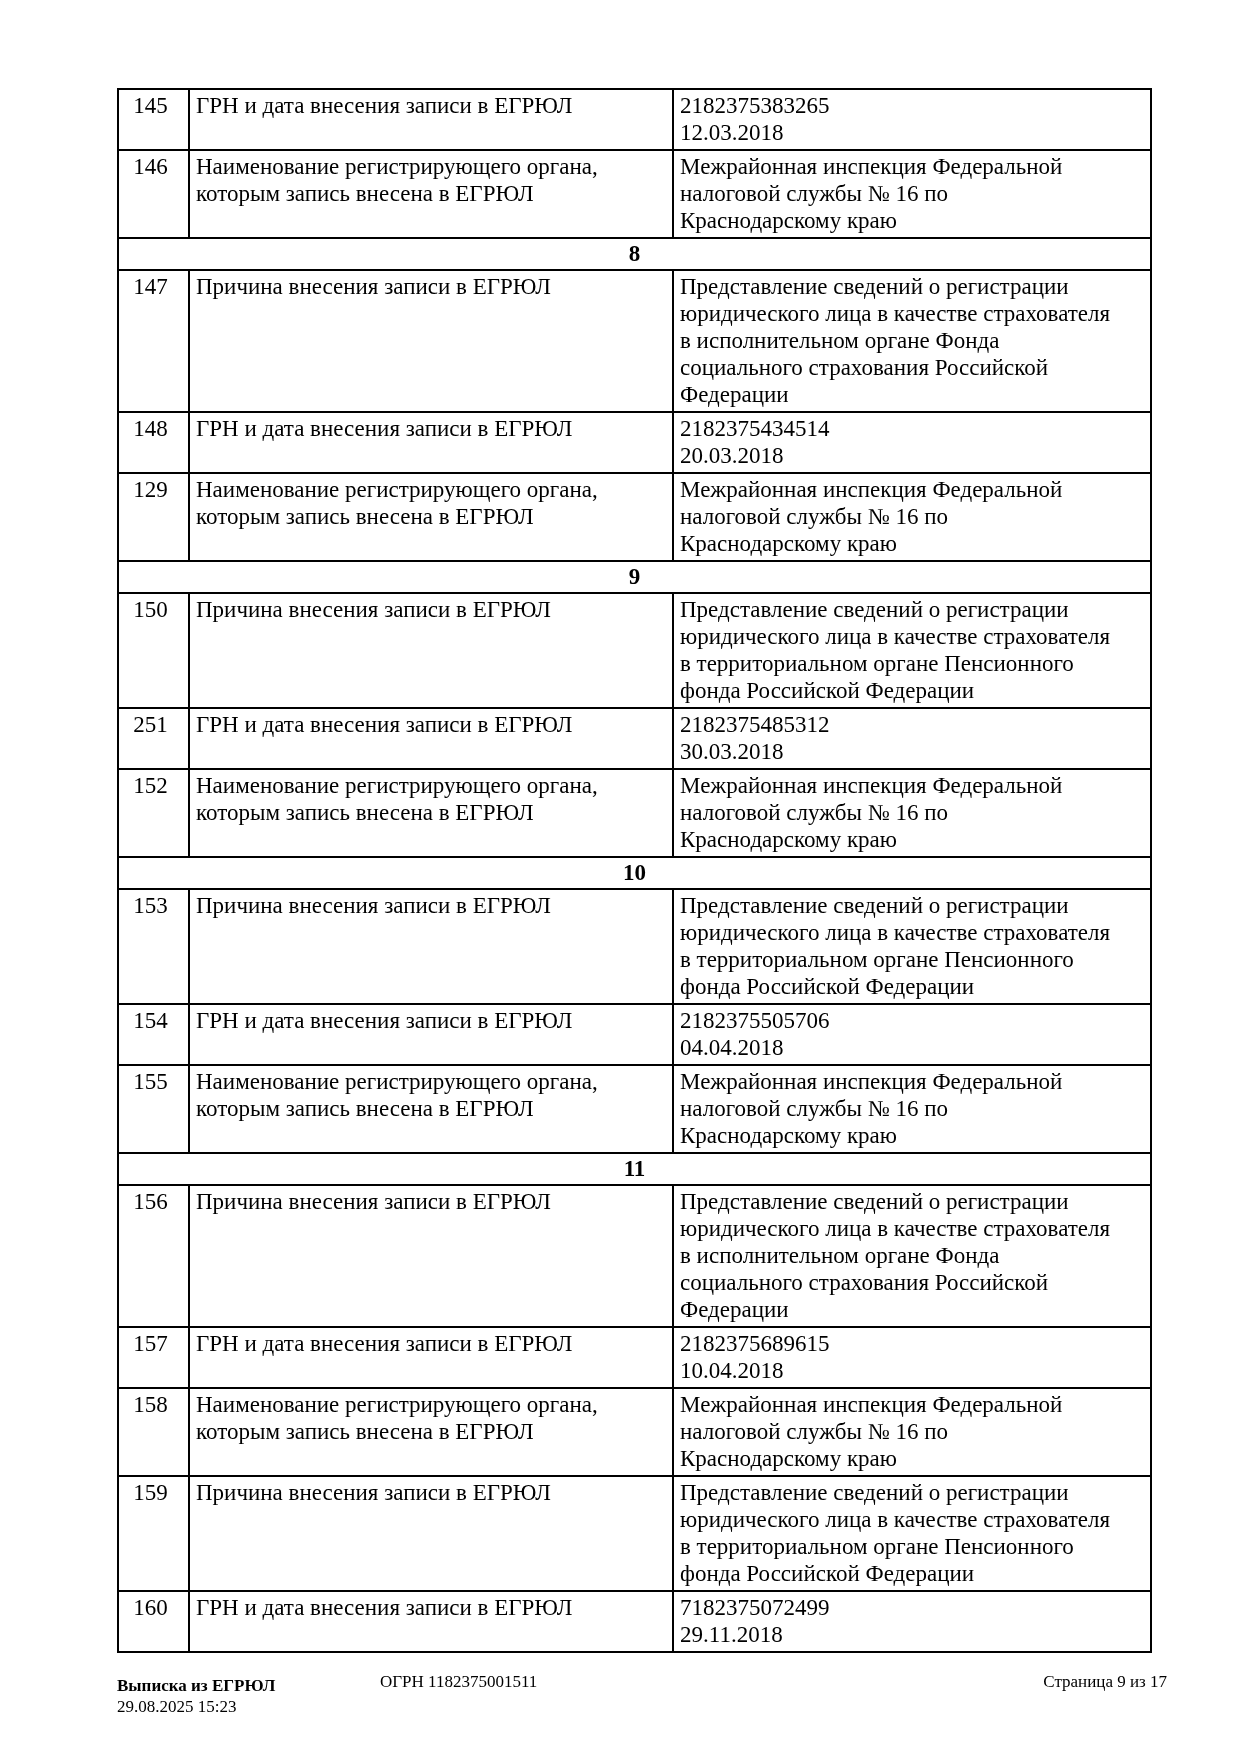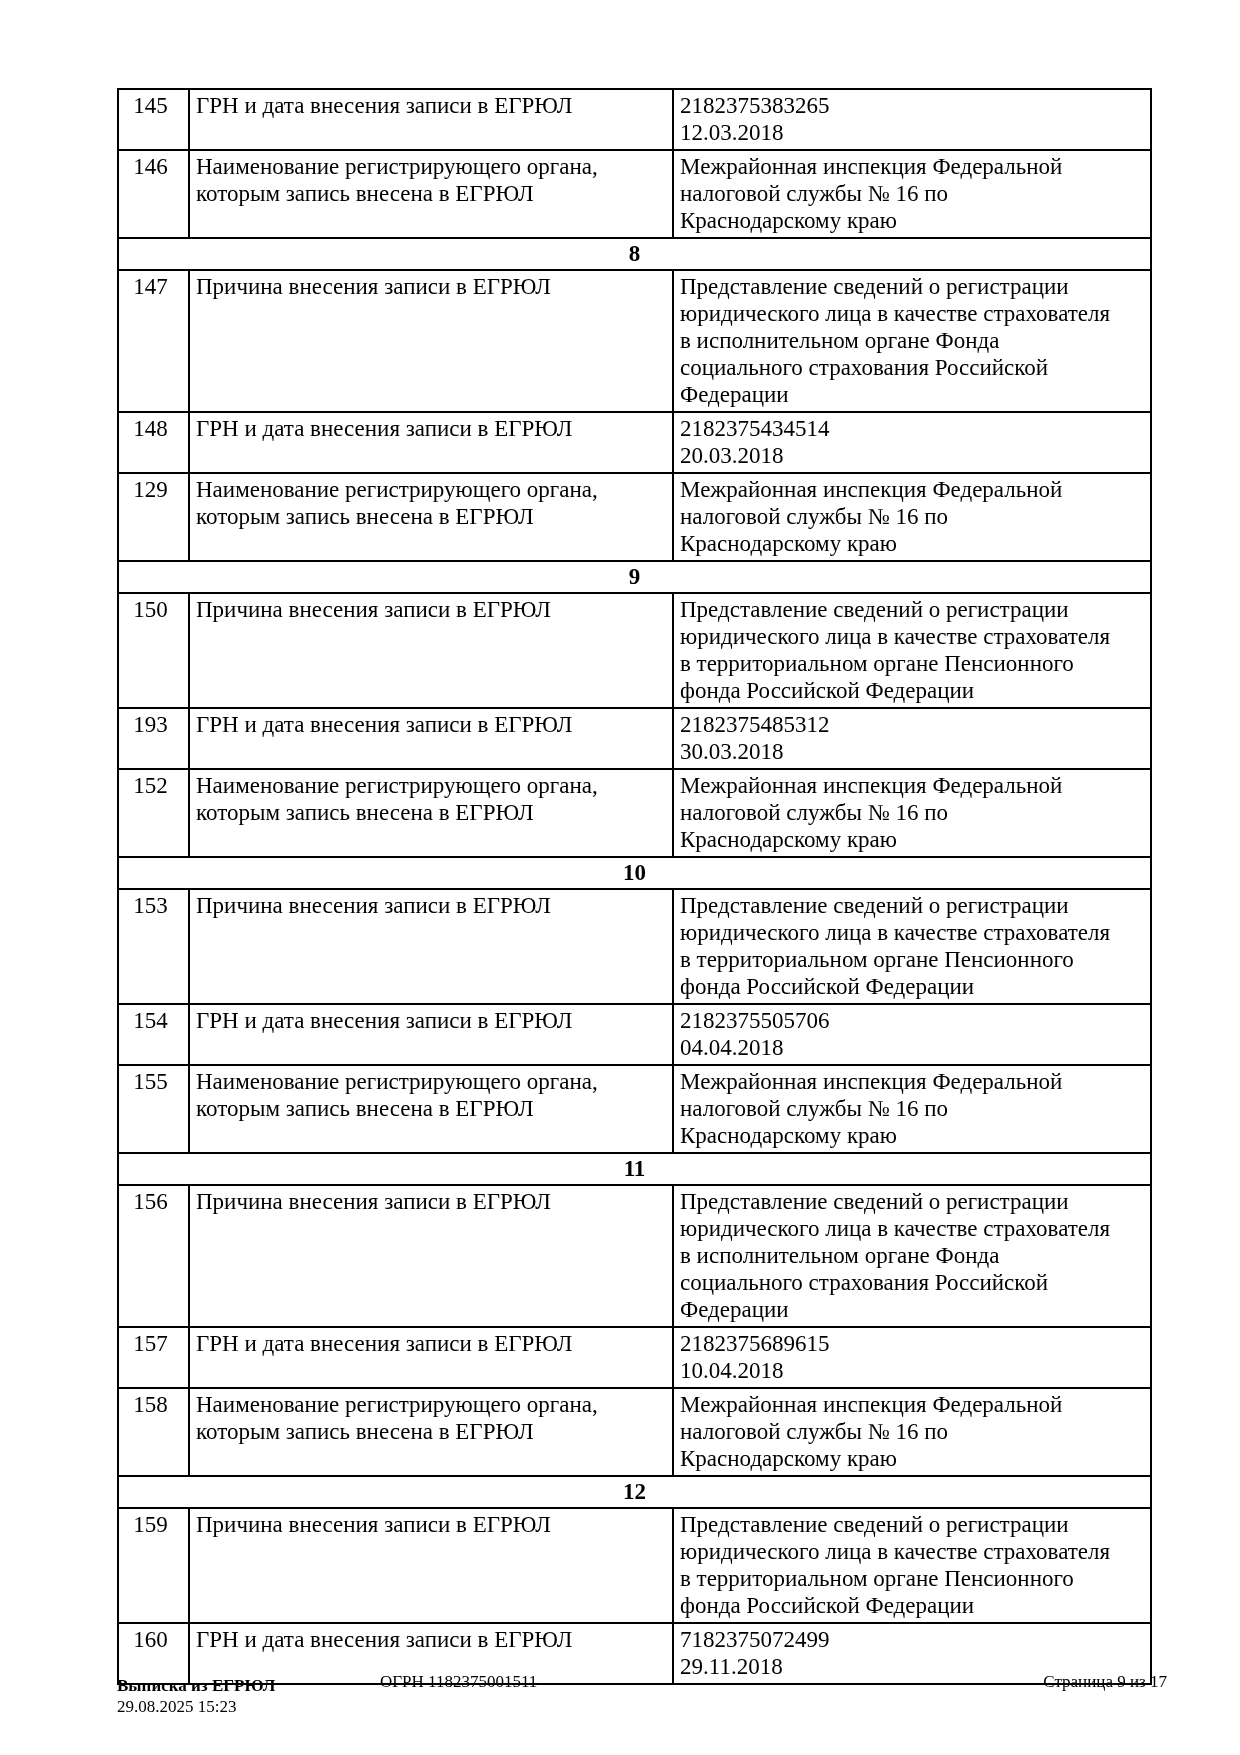--- a/index.html
+++ b/index.html
@@ -107,21 +107,21 @@
       </tr>
       <tr>
         <td class="num-cell">150</td>
         <td class="label-cell">Причина внесения записи в ЕГРЮЛ</td>
         <td class="value-cell">Представление сведений о регистрации
 юридического лица в качестве страхователя
 в территориальном органе Пенсионного
 фонда Российской Федерации</td>
       </tr>
       <tr>
-        <td class="num-cell">193</td>
+        <td class="num-cell">251</td>
         <td class="label-cell">ГРН и дата внесения записи в ЕГРЮЛ</td>
         <td class="value-cell">2182375485312
 30.03.2018</td>
       </tr>
       <tr>
         <td class="num-cell">152</td>
         <td class="label-cell">Наименование регистрирующего органа,
 которым запись внесена в ЕГРЮЛ</td>
         <td class="value-cell">Межрайонная инспекция Федеральной
 налоговой службы № 16 по
@@ -170,23 +170,20 @@
         <td class="value-cell">2182375689615
 10.04.2018</td>
       </tr>
       <tr>
         <td class="num-cell">158</td>
         <td class="label-cell">Наименование регистрирующего органа,
 которым запись внесена в ЕГРЮЛ</td>
         <td class="value-cell">Межрайонная инспекция Федеральной
 налоговой службы № 16 по
 Краснодарскому краю</td>
-      </tr>
-      <tr>
-        <td colspan="3" class="section-cell">12</td>
       </tr>
       <tr>
         <td class="num-cell">159</td>
         <td class="label-cell">Причина внесения записи в ЕГРЮЛ</td>
         <td class="value-cell">Представление сведений о регистрации
 юридического лица в качестве страхователя
 в территориальном органе Пенсионного
 фонда Российской Федерации</td>
       </tr>
       <tr>

